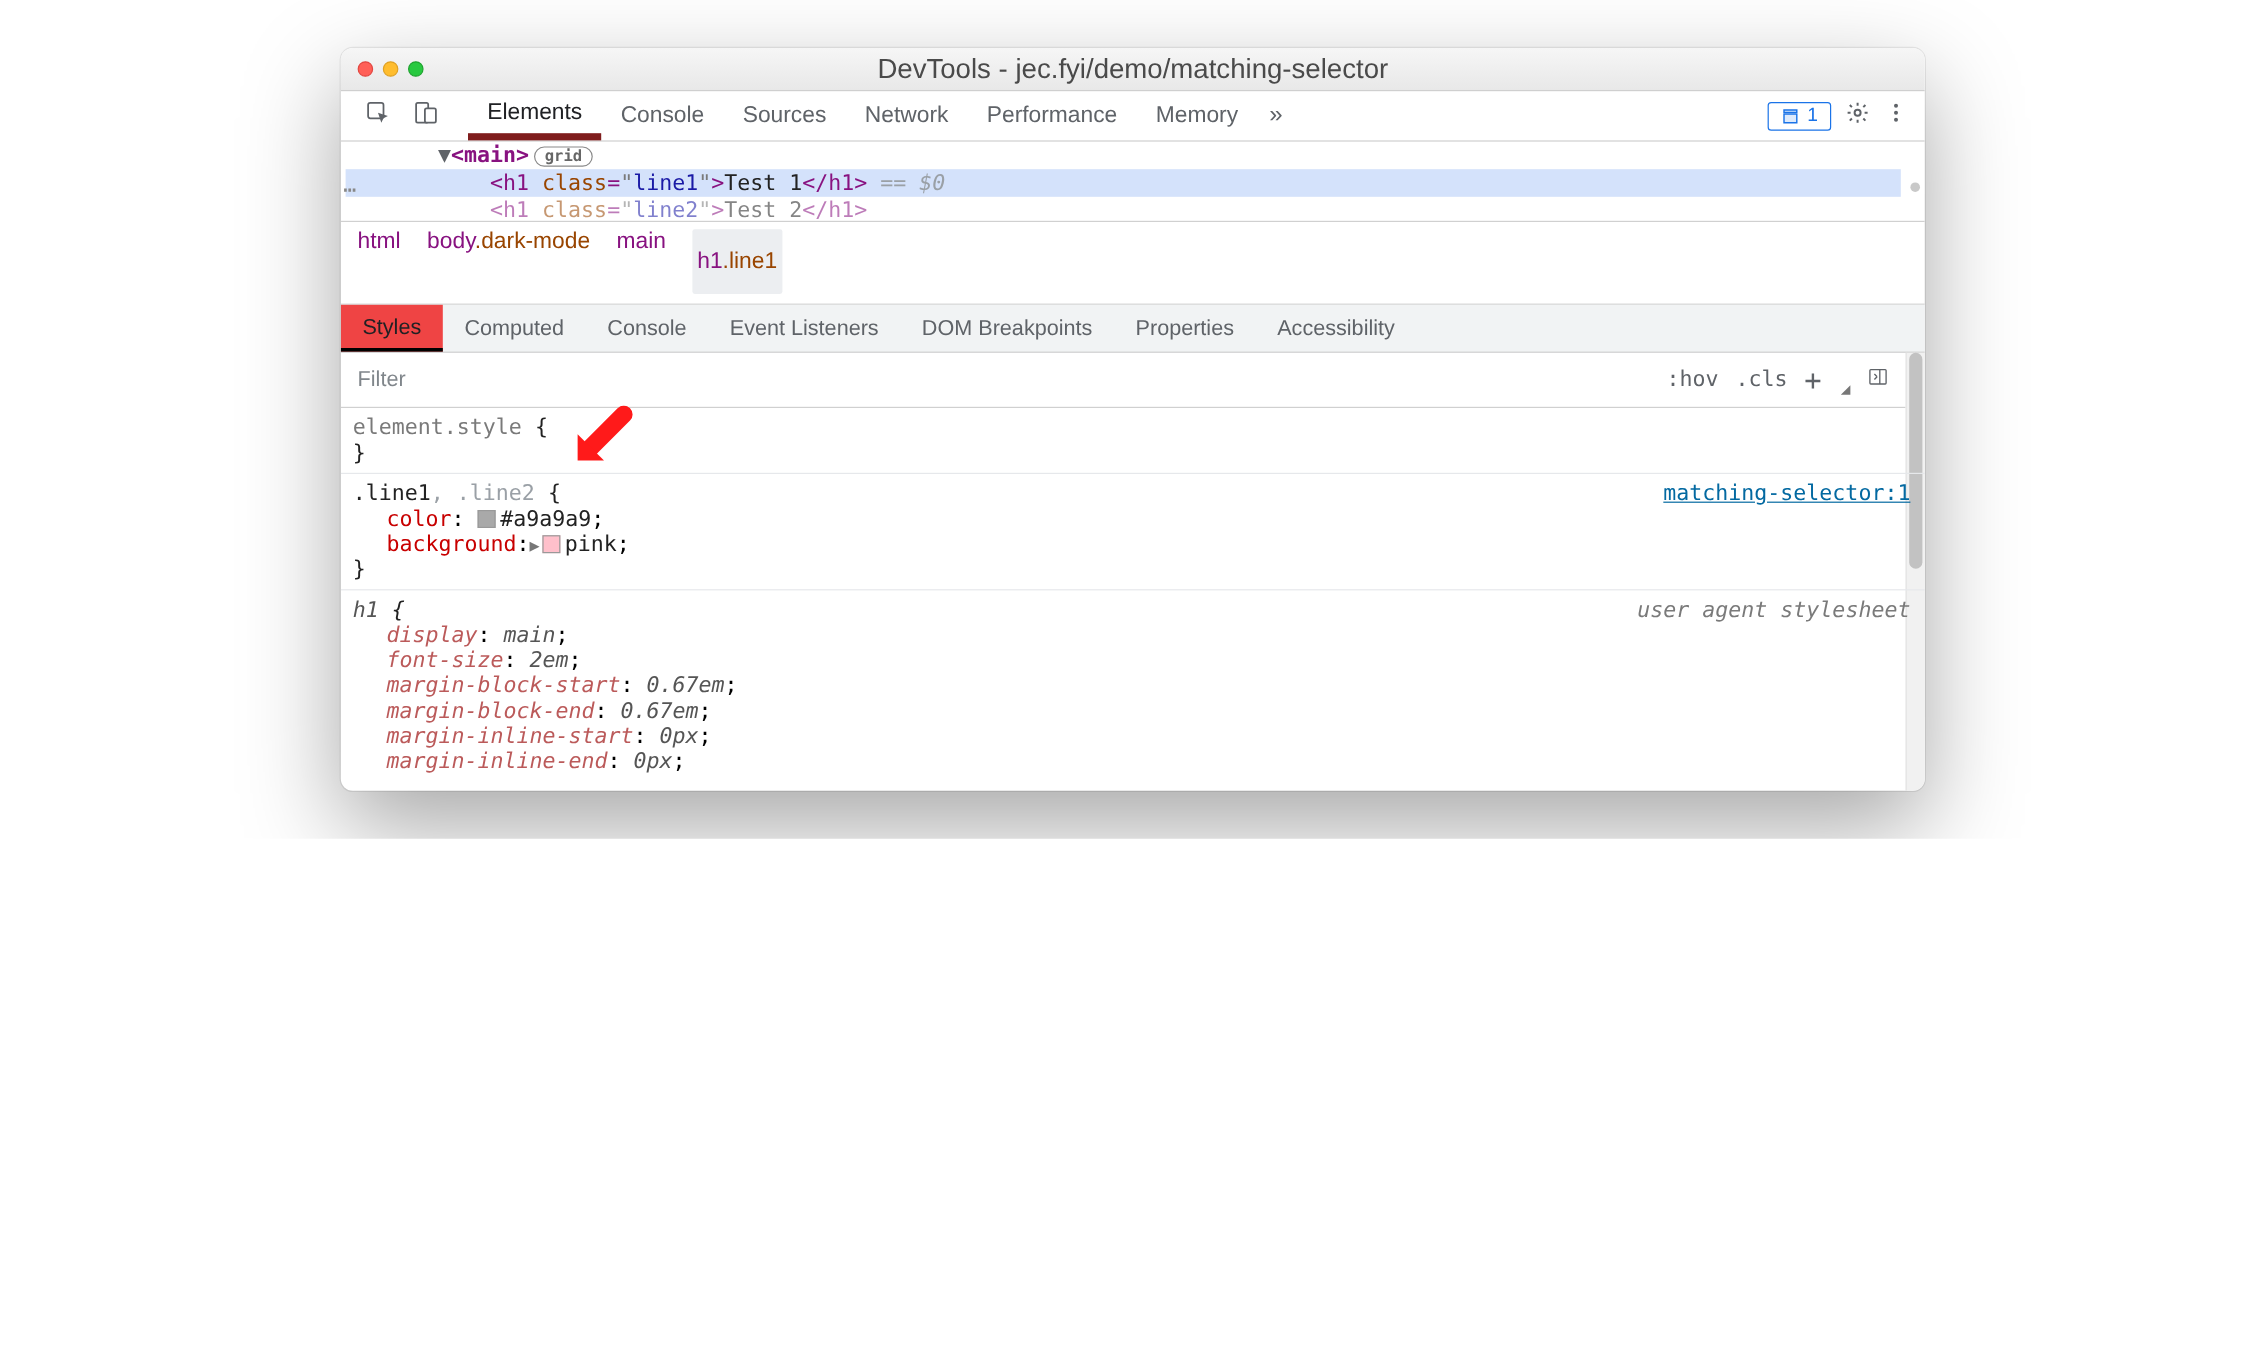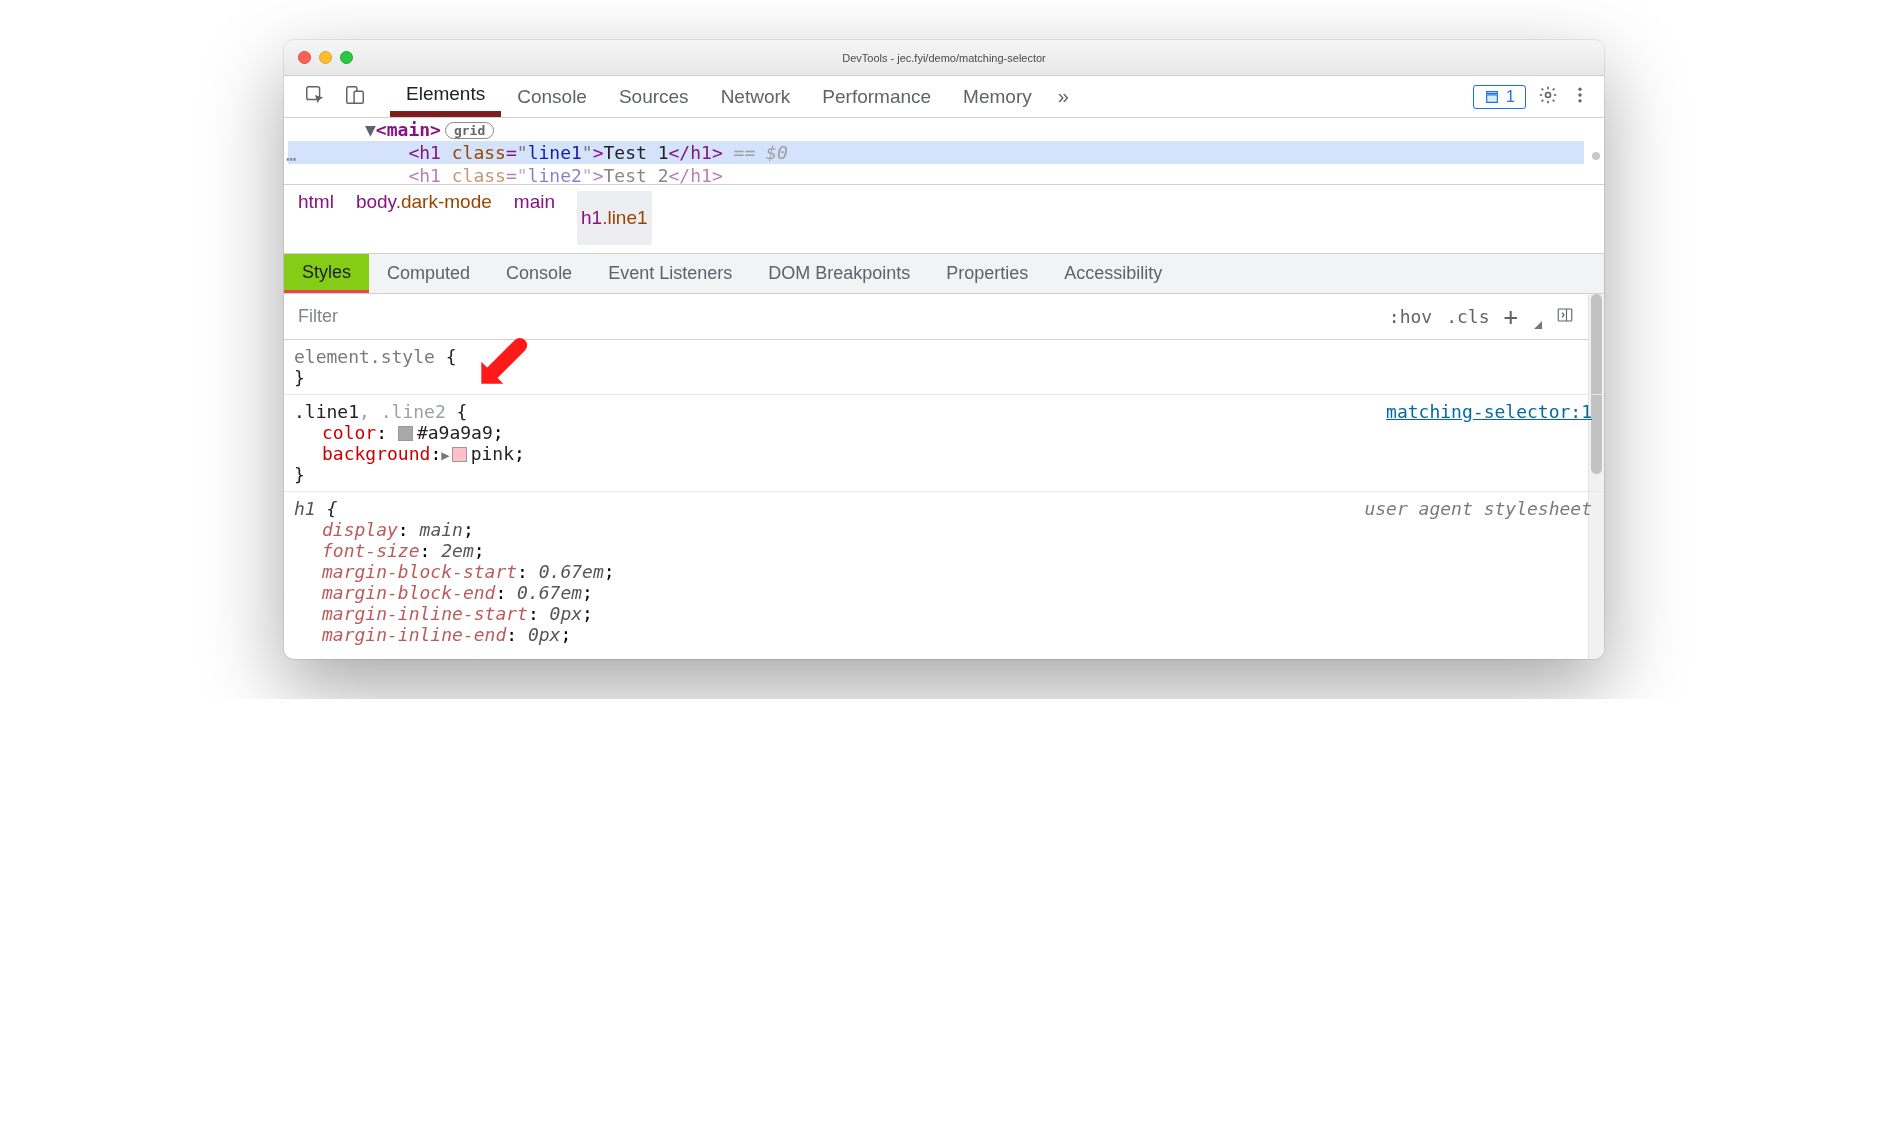--- a/index.html
+++ b/index.html
@@ -29,21 +29,21 @@
 }
 .traffic {
   display: flex;
   gap: 8px;
   padding-left: 14px;
 }
 .dot { width: 13px; height: 13px; border-radius: 50%; }
 .dot.red { background:#ff5f57; border:1px solid #e24640;}
 .dot.yellow { background:#ffbd2e; border:1px solid #dfa123;}
 .dot.green { background:#28c940; border:1px solid #1fa32f;}
-.title { position:absolute; left:0; right:0; text-align:center; font-size:11px; color:#4a4a4a; }
+.title { position:absolute; left:0; right:0; text-align:center; font-size:23px; color:#4a4a4a; }
 .toolbar {
   display:flex;
   align-items:center;
   border-bottom:1px solid #d0d0d0;
   height:42px;
   padding: 0 6px;
 }
 .tool-icons { display:flex; gap:18px; padding:0 14px; }
 .tool-icons svg { width:22px; height:22px; fill:none; stroke:#5f6368; stroke-width:1.6; }
 .main-tabs { display:flex; height:100%; margin-left:10px; flex:1; align-items:center; }
@@ -85,21 +85,21 @@
   border-bottom:1px solid #d0d0d0;
 }
 .bc { color:#881280; cursor:pointer; }
 .bc .cls { color:#994500; }
 .bc.sel { background:#eceef1; padding:16px 4px; border-radius:2px; }
 .sub-tabs {
   display:flex; background:#f1f3f4; border-bottom:1px solid #d0d0d0;
   height:40px; align-items:center;
 }
 .stab { padding:0 18px; height:100%; display:flex; align-items:center; color:#5f6368; font-size:18px; cursor:pointer;}
-.stab.active { color:#202124; border-bottom:3px solid #ef4444; background:#84cc16; }
+.stab.active { color:#202124; border-bottom:3px solid #000000; background:#ef4444; }
 .filter-row {
   display:flex; align-items:center; border-bottom:1px solid #d0d0d0; height:46px;
 }
 .filter-input { flex:1; border:none; outline:none; font-size:18px; padding:0 14px; color:#202124; background:transparent; }
 .filter-input::placeholder { color:#80868b; }
 .fcontrols { display:flex; align-items:center; gap:14px; padding:0 14px; font-family:ui-monospace,Menlo,monospace; font-size:18px; color:#5f6368; position:relative; }
 .fcontrols span { cursor:pointer; }
 .plus { font-size:24px; font-weight:300; cursor:pointer; color:#5f6368; }
 .panel-toggle svg { width:18px; height:18px; stroke:#5f6368; fill:none; stroke-width:1.5;}
 .corner-tri { width:0;height:0;border-left:8px solid transparent;border-bottom:8px solid #777; margin-left:2px; align-self:flex-end; margin-bottom:2px;}

